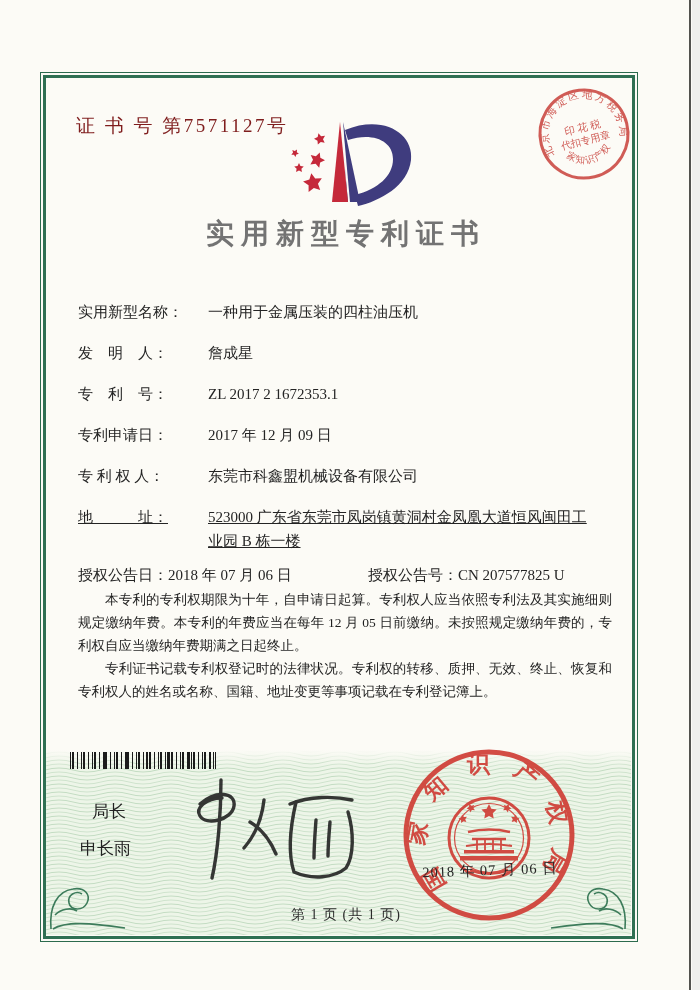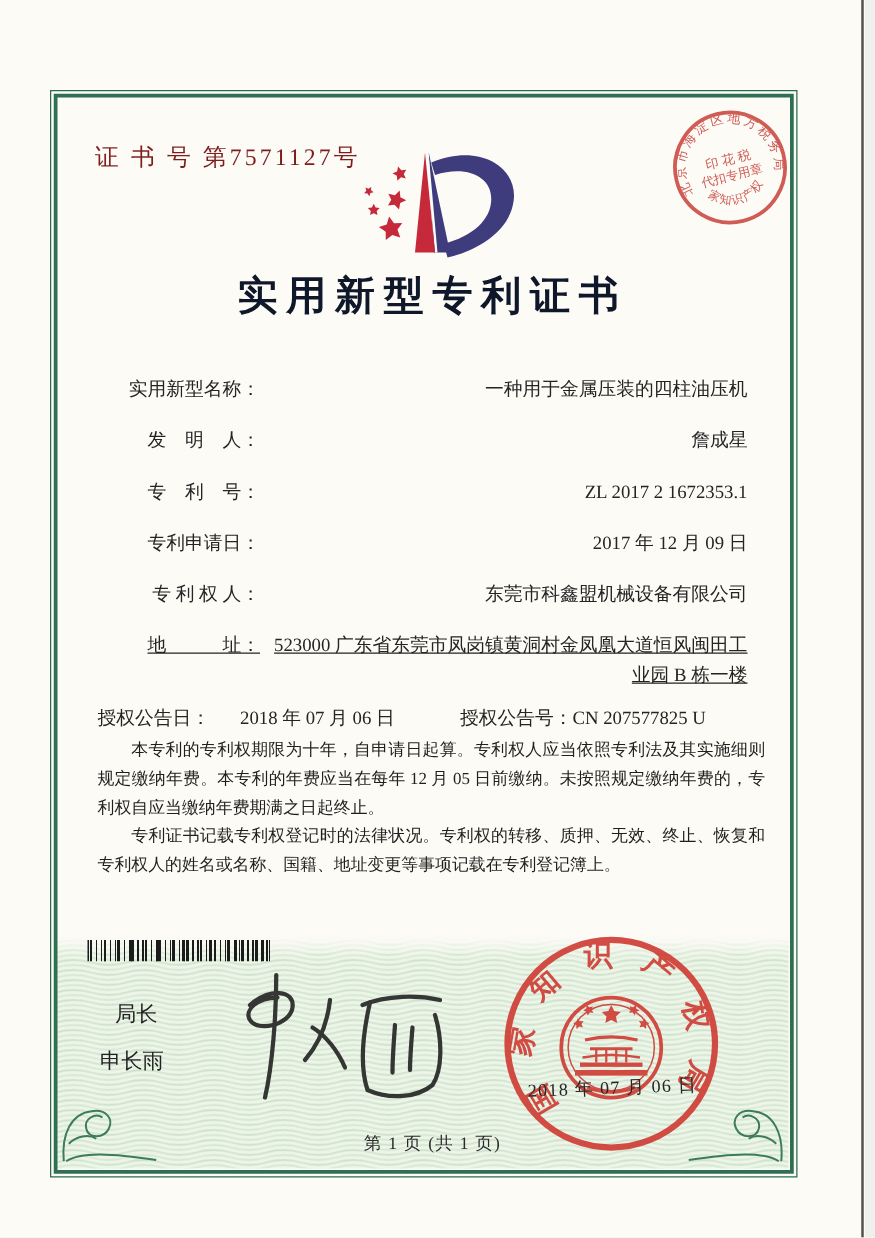--- a/index.html
+++ b/index.html
@@ -19,29 +19,29 @@
 
   
   .green-zone{position:absolute;left:45px;top:750px;width:586px;height:185px;overflow:hidden;}
   .green-zone svg.waves{position:absolute;left:0;top:0;width:100%;height:100%;}
   .green-fade{position:absolute;left:0;top:0;width:100%;height:16px;background:linear-gradient(#fcfbf6,rgba(252,251,246,0));}
   .flourish{position:absolute;}
 
   .cert-number{position:absolute;left:76px;top:113px;font-size:19px;letter-spacing:2.5px;color:#7f1d1d;}
   .logo{position:absolute;left:288px;top:110px;width:145px;height:103px;}
   .title{position:absolute;left:0;top:215px;width:692px;text-align:center;
-         font-size:32px;font-weight:bold;letter-spacing:7px;color:#0f172a;}
+         font-size:28px;font-weight:bold;letter-spacing:7px;color:#737373;}
 
   .fields{position:absolute;left:78px;top:300px;width:520px;font-size:15px;line-height:24px;color:#242424;}
-  .row{display:flex;margin-bottom:17px;text-align:right;}
+  .row{display:flex;margin-bottom:17px;}
   .row .lbl{width:130px;flex:none;}
   .row .val{flex:1;}
   .row.addr{margin-bottom:10px;text-decoration:underline;}
   .row.addr .val{width:380px;}
-  .grant{position:relative;display:flex;margin-top:6px;gap:24px;}
+  .grant{position:relative;display:flex;margin-top:6px;}
   .g-right{position:absolute;left:290px;top:0;display:flex;white-space:nowrap;}
 
   .paragraphs{position:absolute;left:78px;top:588px;width:534px;font-size:13.5px;
               line-height:23px;color:#1f1f1f;text-align:justify;}
   .paragraphs p{margin:0;text-indent:2em;}
 
   .barcode{position:absolute;left:70px;top:752px;width:146px;height:17px;
     background-image:
       repeating-linear-gradient(90deg,#1b1b1b 0 1px,transparent 1px 2px,#1b1b1b 2px 4px,transparent 4px 7px,#1b1b1b 7px 8px,transparent 8px 11px),
       repeating-linear-gradient(90deg,transparent 0 13px,#1b1b1b 13px 15px,transparent 15px 21px);

